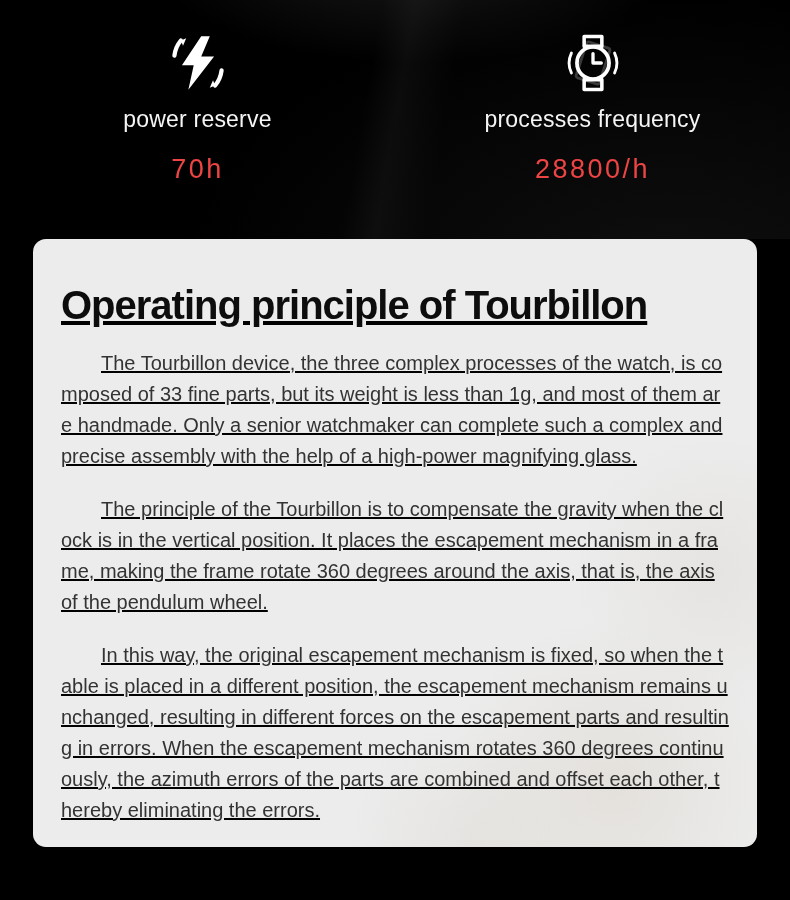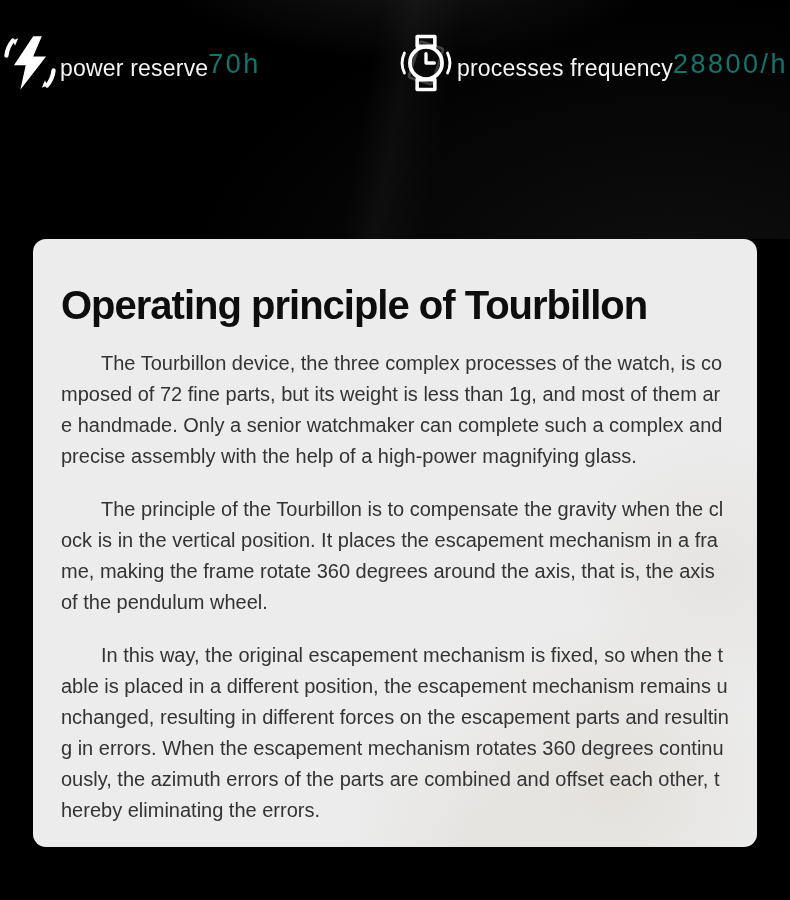--- a/index.html
+++ b/index.html
@@ -24,55 +24,56 @@
 
   .features {
     position: relative;
     display: flex;
     padding-top: 30px;
     color: #f7f7f7;
   }
   .feature {
     flex: 1 1 0;
     display: flex;
-    flex-direction: row;
+    flex-direction: column;
     align-items: center;
     text-align: center;
   }
   .feature .icon-box {
     height: 66px;
     display: flex; align-items: center; justify-content: center;
   }
   .feature .label {
     margin-top: 10px;
     font-size: 23px;
     letter-spacing: 0.2px;
     color: #f5f5f5;
     white-space: nowrap;
   }
   .feature .value {
-    margin-top: 3px;
+    margin-top: 21px;
     font-size: 27px;
     letter-spacing: 2.5px;
-    color: #0f766e;
+    color: #ef4444;
   }
 
   .card {
     position: absolute;
     left: 33px; top: 239px;
     width: 724px; height: 608px;
     box-sizing: border-box;
     border-radius: 13px;
     background:
       radial-gradient(circle 240px at 80% 90%, rgba(208,198,182,0.30), rgba(0,0,0,0) 70%),
       radial-gradient(circle 200px at 94% 55%, rgba(206,199,188,0.22), rgba(0,0,0,0) 70%),
       radial-gradient(circle 170px at 60% 99%, rgba(200,192,178,0.18), rgba(0,0,0,0) 70%),
       #ececec;
     padding: 44px 28px 0 28px;
     overflow: hidden;
+    text-decoration: underline;
   }
 
   .card h1 {
     margin: 0;
     font-size: 40px;
     line-height: 1.12;
     font-weight: bold;
     letter-spacing: -1px;
     color: #0d0d0d;
   }
@@ -125,16 +126,16 @@
       </svg>
     </div>
     <div class="label">processes frequency</div>
     <div class="value">28800/h</div>
   </div>
 
 </div>
 
 <div class="card">
   <h1>Operating principle of Tourbillon</h1>
-  <p>The Tourbillon device, the three complex processes of the watch, is composed of 72 fine parts, but its weight is less than 1g, and most of them are handmade. Only a senior watchmaker can complete such a complex and precise assembly with the help of a high-power magnifying glass.</p>
+  <p>The Tourbillon device, the three complex processes of the watch, is composed of 33 fine parts, but its weight is less than 1g, and most of them are handmade. Only a senior watchmaker can complete such a complex and precise assembly with the help of a high-power magnifying glass.</p>
   <p>The principle of the Tourbillon is to compensate the gravity when the clock is in the vertical position. It places the escapement mechanism in a frame, making the frame rotate 360 degrees around the axis, that is, the axis of the pendulum wheel.</p>
   <p>In this way, the original escapement mechanism is fixed, so when the table is placed in a different position, the escapement mechanism remains unchanged, resulting in different forces on the escapement parts and resulting in errors. When the escapement mechanism rotates 360 degrees continuously, the azimuth errors of the parts are combined and offset each other, thereby eliminating the errors.</p>
 </div>
 
 </body></html>

